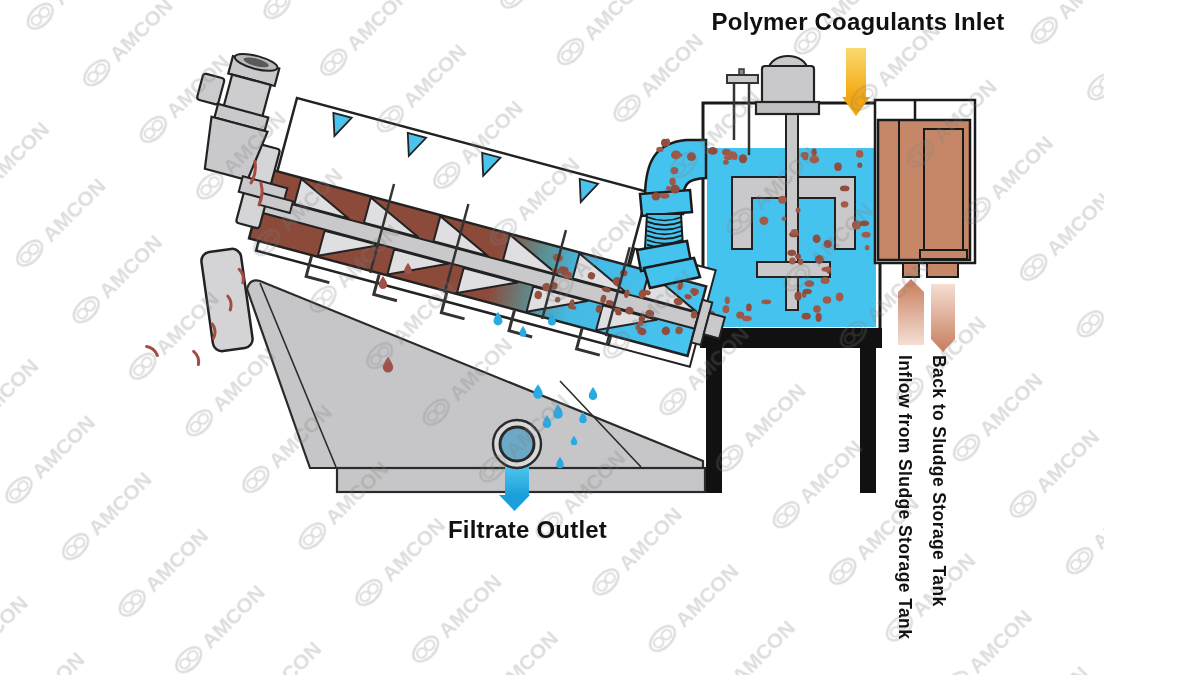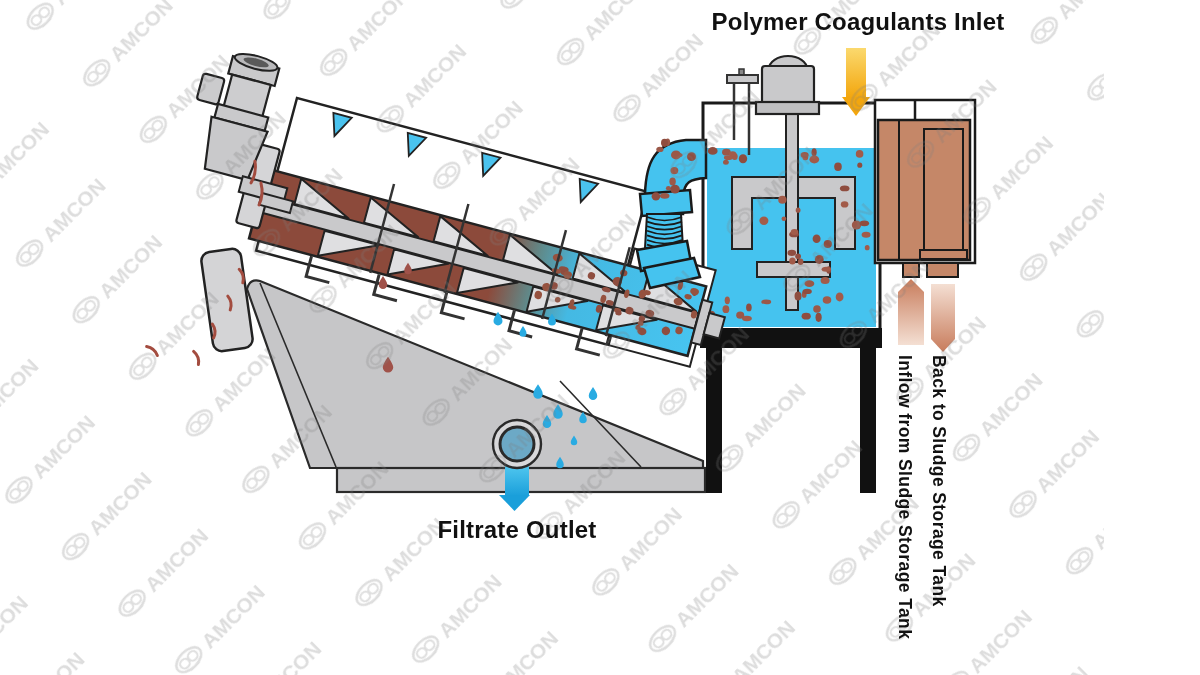--- a/index.html
+++ b/index.html
@@ -3,21 +3,21 @@
 <meta charset="utf-8">
 <style>
   html,body{margin:0;padding:0;background:#fff;}
   #stage{position:relative;width:1104px;height:675px;overflow:hidden;background:#fff;
          font-family:"Liberation Sans",sans-serif;}
   #stage svg{position:absolute;left:0;top:0;}
   .lbl{position:absolute;color:#111;font-weight:bold;line-height:1.1;}
   .lbl.h{text-align:center;font-size:24px;letter-spacing:0.2px;}
   .lbl.v{writing-mode:vertical-rl;font-size:17.5px;white-space:nowrap;letter-spacing:0.4px;}
   #polymer-label{left:703px;top:9px;width:310px;}
-  #filtrate-label{left:427px;top:517px;width:180px;}
+  #filtrate-label{left:427px;top:517px;width:180px;text-align:right;}
   #back-label{left:929px;top:355px;height:290px;}
   #inflow-label{left:895px;top:355px;height:320px;}
 </style>
 </head>
 <body>
 
 <div id="stage">
 <svg id="cv" width="1200" height="675" viewBox="0 0 1200 675" xmlns="http://www.w3.org/2000/svg">
   <defs>
     <linearGradient id="gY" x1="0" y1="0" x2="0" y2="1">

